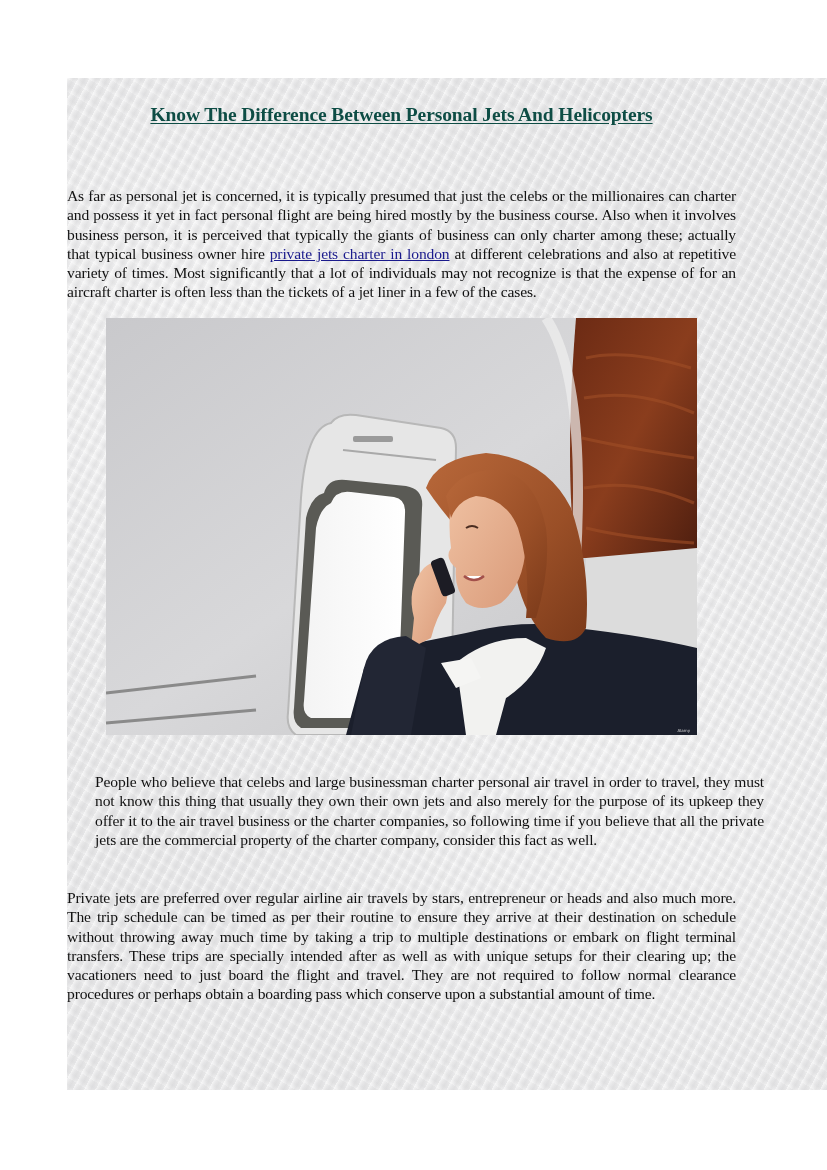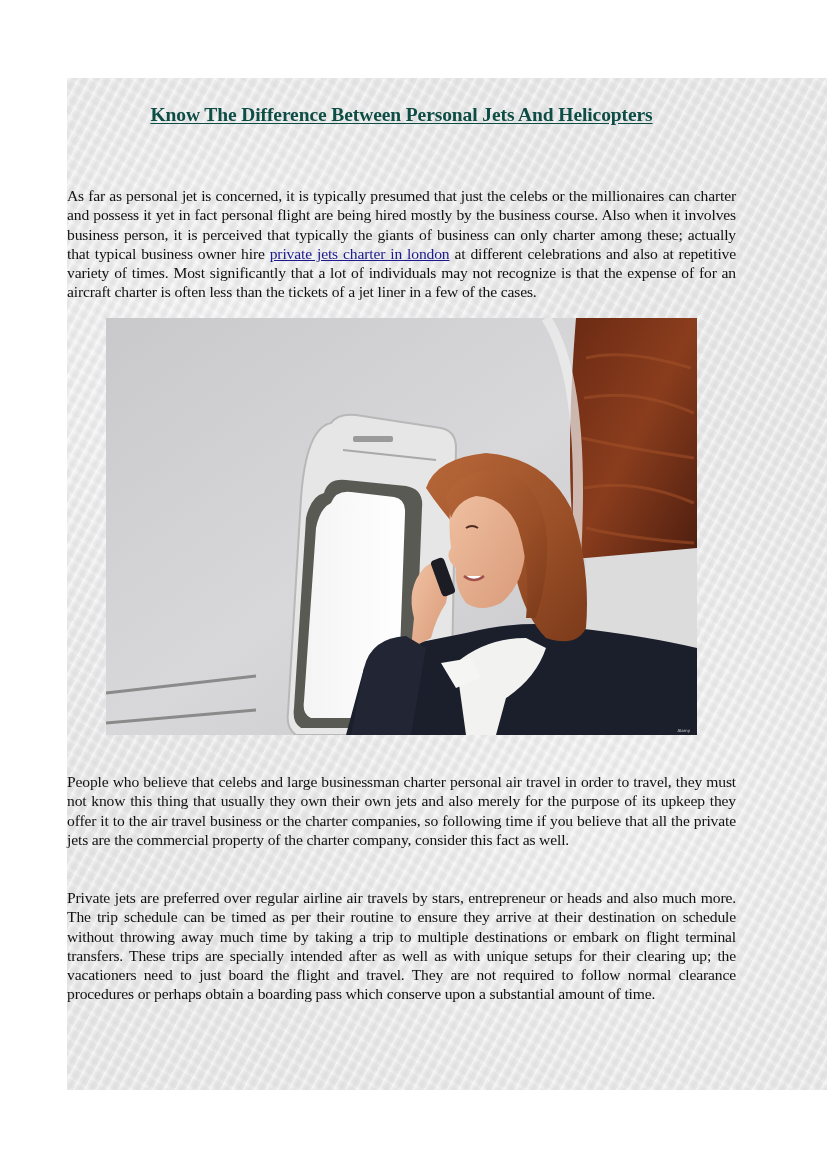--- a/index.html
+++ b/index.html
@@ -46,21 +46,21 @@
       left: 0;
       width: 669px;
       margin: 0;
       font-size: 15.6px;
       line-height: 19.3px;
       color: #111111;
       text-align: justify;
       letter-spacing: -0.15px;
     }
     .para-1 { top: 68px; margin-top: 40px; }
-    .para-2 { top: 694px; }
+    .para-2 { top: 694px; padding-left: 28px; }
     .para-3 { top: 810px; }
     .link {
       color: #1a1a8c;
       text-decoration: underline;
     }
     .photo {
       position: absolute;
       left: 39px;
       top: 240px;
       width: 591px;

